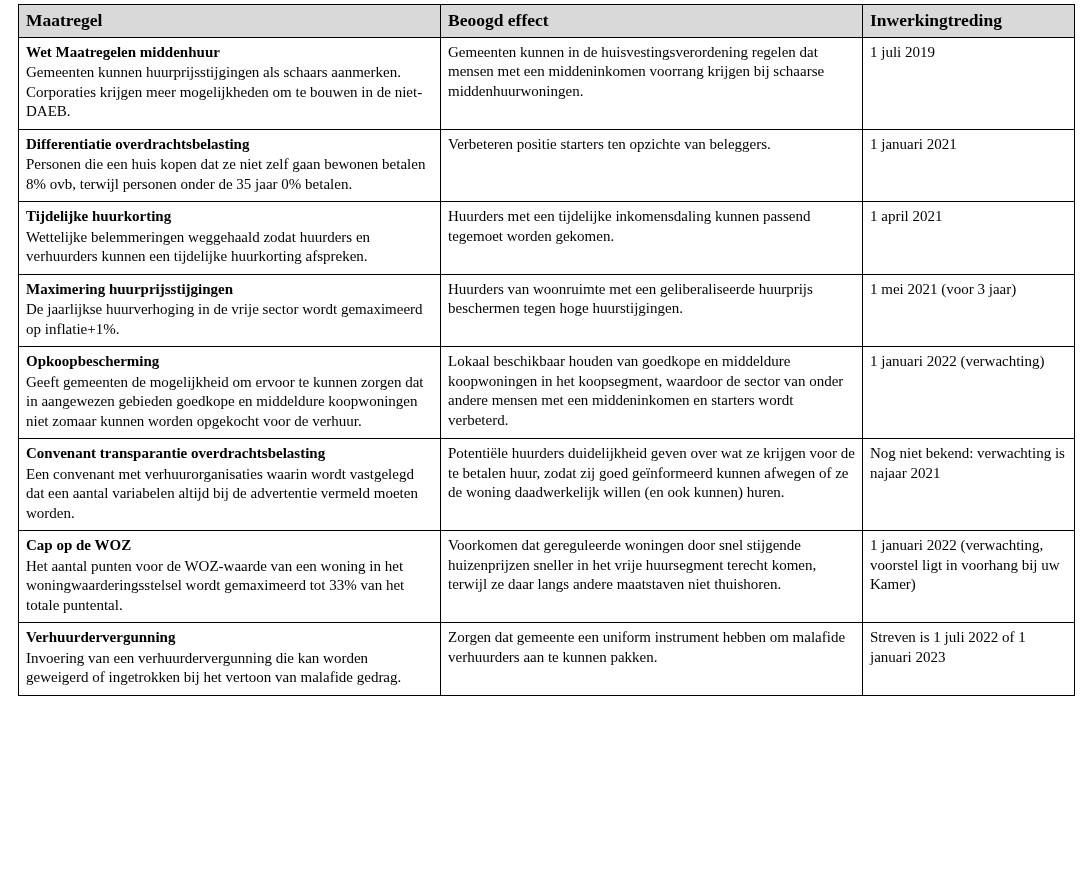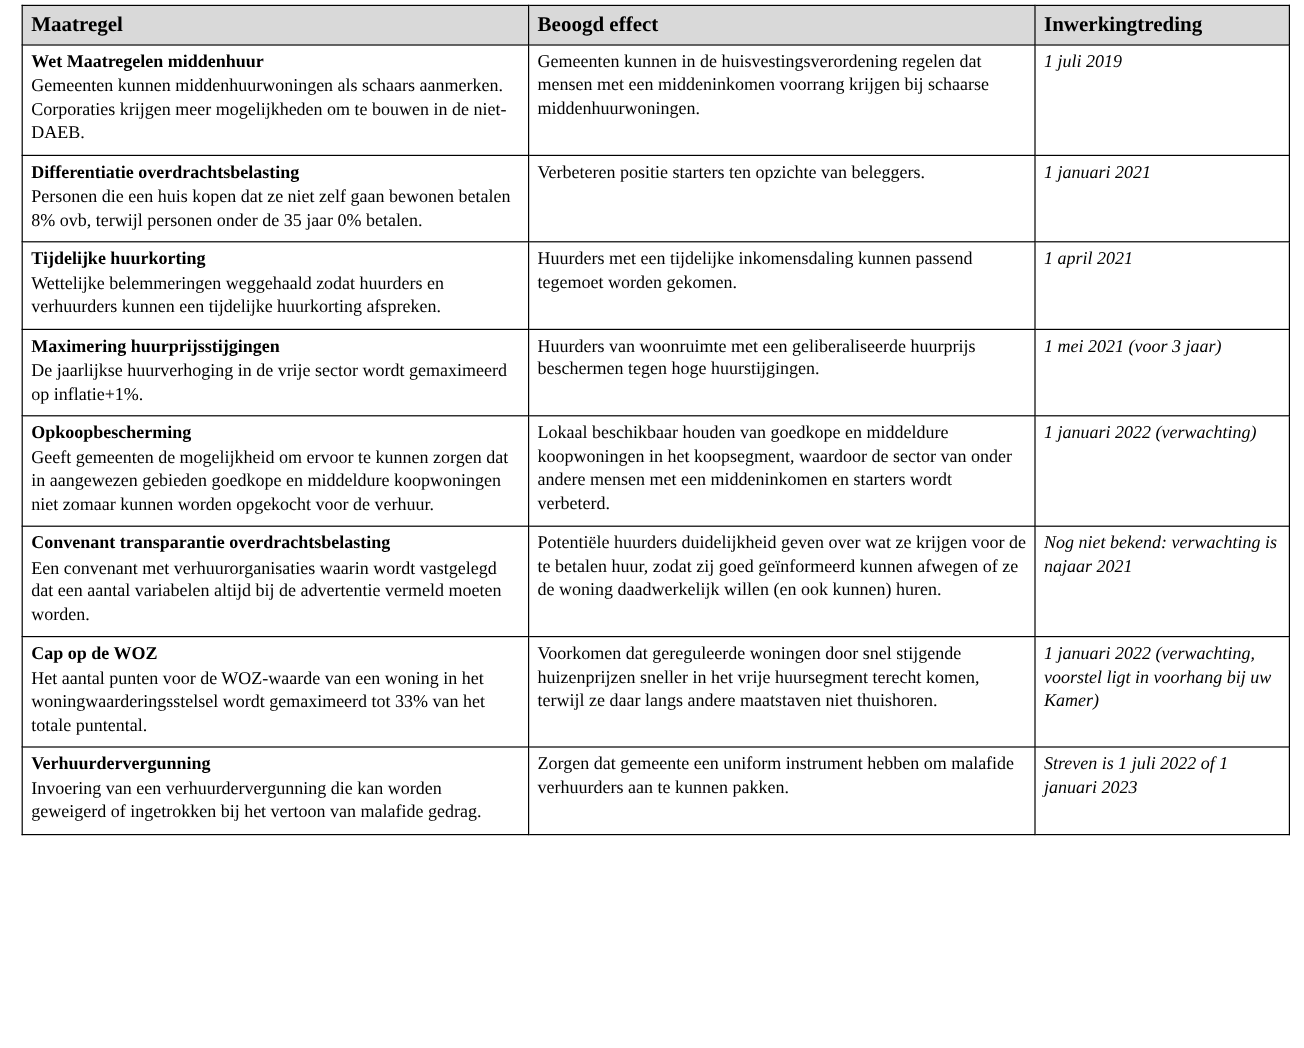--- a/index.html
+++ b/index.html
@@ -54,21 +54,20 @@
     margin-bottom: 1px;
   }
   .m-body {
     display: block;
   }
   td.effect, td.date {
     font-weight: normal;
   }
   td.date {
     padding-left: 8px;
-    font-style: italic;
   }
 </style>
 </head>
 <body>
 
 <div class="page">
   <table class="measures">
     <colgroup>
       <col class="c0">
       <col class="c1">
@@ -78,21 +77,21 @@
       <tr>
         <th>Maatregel</th>
         <th>Beoogd effect</th>
         <th>Inwerkingtreding</th>
       </tr>
     </thead>
     <tbody>
       <tr>
         <td class="measure">
           <span class="m-title">Wet Maatregelen middenhuur</span>
-          <span class="m-body">Gemeenten kunnen middenhuurwoningen als schaars aanmerken. Corporaties krijgen meer mogelijkheden om te bouwen in de niet-DAEB.</span>
+          <span class="m-body">Gemeenten kunnen huurprijsstijgingen als schaars aanmerken. Corporaties krijgen meer mogelijkheden om te bouwen in de niet-DAEB.</span>
         </td>
         <td class="effect">Gemeenten kunnen in de huisvestingsverordening regelen dat mensen met een middeninkomen voorrang krijgen bij schaarse middenhuurwoningen.</td>
         <td class="date">1 juli 2019</td>
       </tr>
       <tr>
         <td class="measure">
           <span class="m-title">Differentiatie overdrachtsbelasting</span>
           <span class="m-body">Personen die een huis kopen dat ze niet zelf gaan bewonen betalen 8% ovb, terwijl personen onder de 35 jaar 0% betalen.</span>
         </td>
         <td class="effect">Verbeteren positie starters ten opzichte van beleggers.</td>

